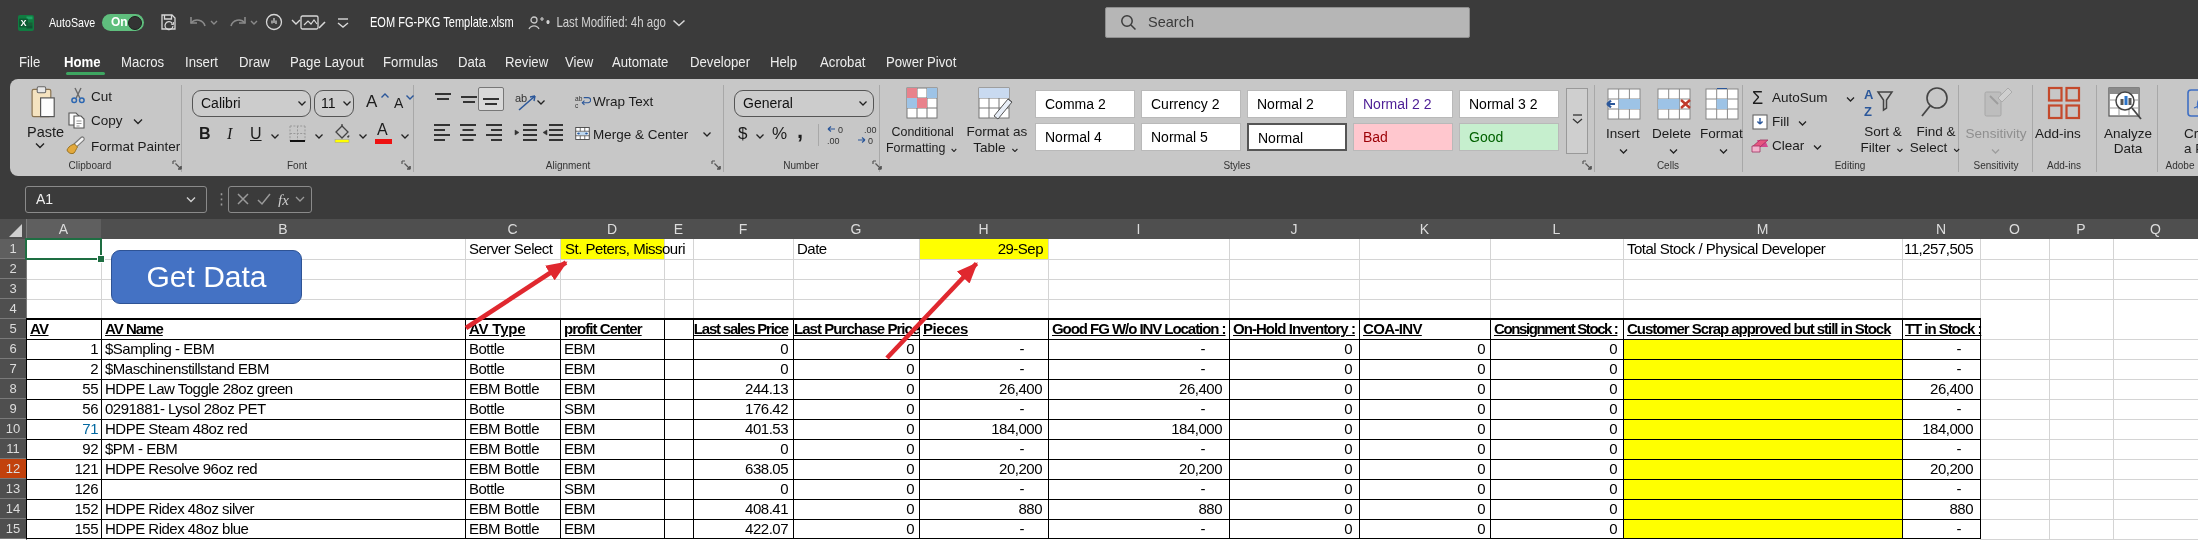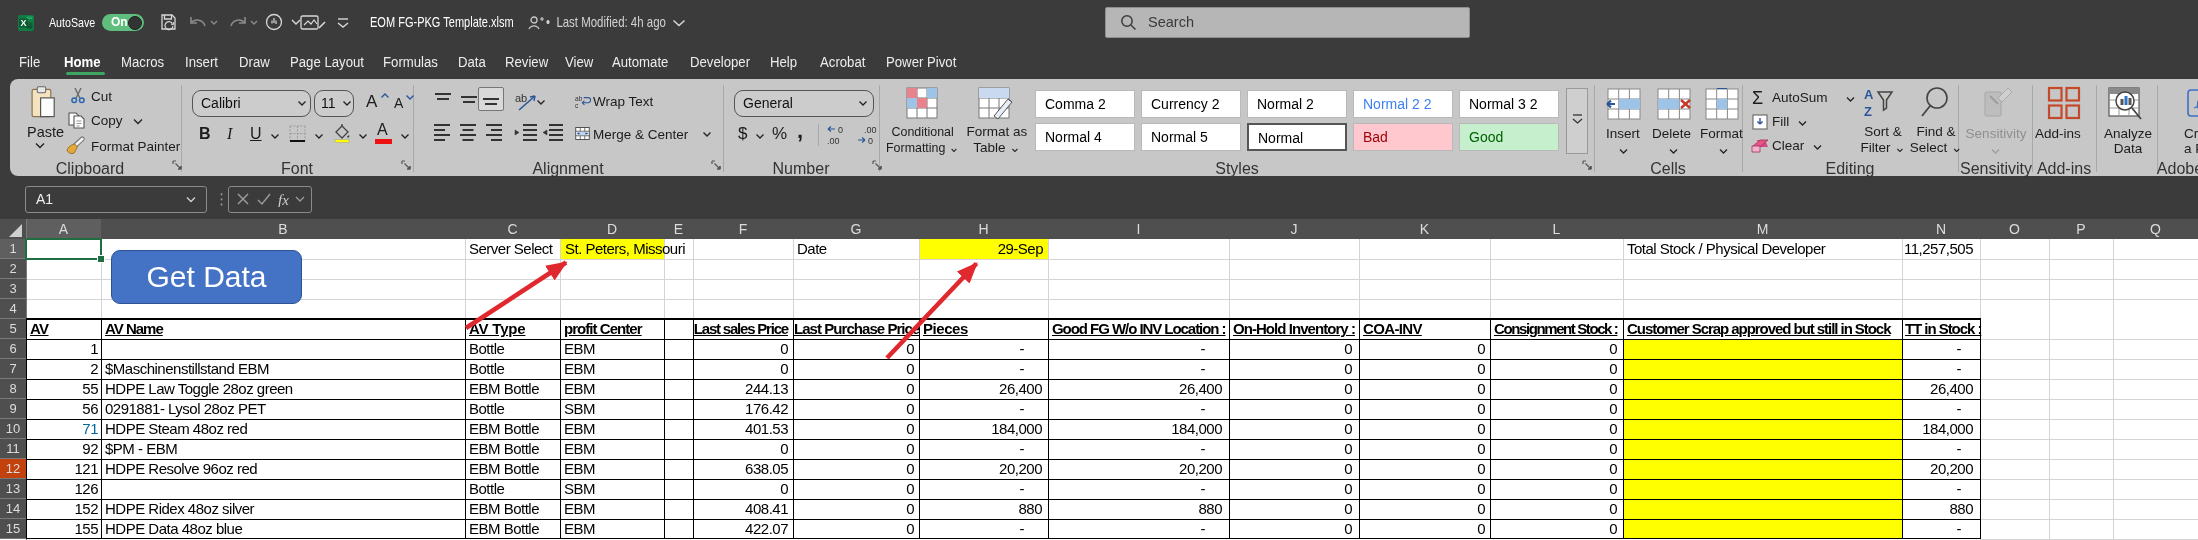--- a/index.html
+++ b/index.html
@@ -1,19 +1,19 @@
 <!DOCTYPE html>
 <html><head><meta charset="utf-8"><style>
 * { margin:0; padding:0; box-sizing:border-box; }
 html,body { width:2198px; height:540px; overflow:hidden; background:#fff;
   font-family:"Liberation Sans", sans-serif; }
 #app { position:relative; width:2198px; height:540px; overflow:hidden; }
 .abs { position:absolute; }
 .menu-item { position:absolute; top:48px; height:30px; line-height:28px; color:#ededed; font-size:15.5px; }
-.grp-label { position:absolute; top:160px; font-size:16px; color:#333; text-align:center; }
+.grp-label { position:absolute; top:160px; font-size:10px; color:#333; text-align:center; }
 .rib-div { position:absolute; top:85px; height:87px; width:1px; background:#a8a8a8; }
 .rib-txt { position:absolute; font-size:13.5px; color:#1c1c1c; white-space:nowrap; }
 .combo { position:absolute; border:1px solid #666; border-radius:9px; background:#c9c9c9; font-size:14px; color:#111; }
 .cell { position:absolute; height:20px; line-height:20.5px; font-size:15px; letter-spacing:-0.5px; color:#000; white-space:nowrap; overflow:visible; }
 .hdr5 { font-weight:bold; text-decoration:underline; letter-spacing:-0.6px; }
 .colhdr { position:absolute; background:#4f4f4f; color:#dcdcdc; font-size:14px; text-align:center; line-height:20px; }
 .rowhdr { position:absolute; left:0; width:26px; background:#4f4f4f; color:#dcdcdc; font-size:13px; text-align:center; line-height:19px; }
 .gl-v { position:absolute; width:1px; background:#d4d4d4; }
 .gl-h { position:absolute; height:1px; background:#d4d4d4; }
 .bl-v { position:absolute; width:1px; background:#000; }
@@ -301,21 +301,21 @@
 <rect x="1" y="2" width="30" height="30" fill="#fff" stroke="#777" stroke-width="1"></rect>
 <path d="M1 12 h30 M1 22 h30 M11 2 v30 M21 2 v30" stroke="#777" stroke-width="1"></path>
 <rect x="1" y="2" width="30" height="10" fill="#c9daf0"></rect>
 <path d="M16 30 L30 13 l4 3 -14 17 z" fill="#e8eef7" stroke="#555" stroke-width="1"></path>
 <path d="M30 13 l4 3" stroke="#555" stroke-width="1"></path>
 </svg>
 <div class="rib-txt" style="left:962px;top:124px;text-align:center;width:70px;font-size:13.5px;">Format as<br>Table <span class="chv">⌄</span></div>
 <div class="abs" style="left:1035px;top:90px;width:100px;height:28px;background:#ffffff;border:1px solid #b9b9b9;font-size:14px;color:#000000;line-height:26px;padding-left:9px;">Comma 2</div>
 <div class="abs" style="left:1141px;top:90px;width:100px;height:28px;background:#ffffff;border:1px solid #b9b9b9;font-size:14px;color:#000000;line-height:26px;padding-left:9px;">Currency 2</div>
 <div class="abs" style="left:1247px;top:90px;width:100px;height:28px;background:#ffffff;border:1px solid #b9b9b9;font-size:14px;color:#000000;line-height:26px;padding-left:9px;">Normal 2</div>
-<div class="abs" style="left:1353px;top:90px;width:100px;height:28px;background:#ffffff;border:1px solid #b9b9b9;font-size:14px;color:#3b82f6;line-height:26px;padding-left:9px;">Normal 2 2</div>
+<div class="abs" style="left:1353px;top:90px;width:100px;height:28px;background:#ffffff;border:1px solid #b9b9b9;font-size:14px;color:#4c1d95;line-height:26px;padding-left:9px;">Normal 2 2</div>
 <div class="abs" style="left:1459px;top:90px;width:100px;height:28px;background:#ffffff;border:1px solid #b9b9b9;font-size:14px;color:#000000;line-height:26px;padding-left:9px;">Normal 3 2</div>
 <div class="abs" style="left:1035px;top:123px;width:100px;height:28px;background:#ffffff;border:1px solid #b9b9b9;font-size:14px;color:#000000;line-height:26px;padding-left:9px;">Normal 4</div>
 <div class="abs" style="left:1141px;top:123px;width:100px;height:28px;background:#ffffff;border:1px solid #b9b9b9;font-size:14px;color:#000000;line-height:26px;padding-left:9px;">Normal 5</div>
 <div class="abs" style="left:1247px;top:123px;width:100px;height:28px;background:#ffffff;border:2px solid #555;font-size:14px;color:#000000;line-height:26px;padding-left:9px;">Normal</div>
 <div class="abs" style="left:1353px;top:123px;width:100px;height:28px;background:#ffc7ce;border:1px solid #b9b9b9;font-size:14px;color:#9c0006;line-height:26px;padding-left:9px;">Bad</div>
 <div class="abs" style="left:1459px;top:123px;width:100px;height:28px;background:#c6efce;border:1px solid #b9b9b9;font-size:14px;color:#006100;line-height:26px;padding-left:9px;">Good</div>
 <div class="abs" style="left:1566px;top:88px;width:22px;height:66px;background:#cfcfcf;border:1px solid #999;"></div>
 <svg class="abs" style="left:1571px;top:113px;" width="13" height="14" viewBox="0 0 13 14">
 <path d="M2 2 h9" stroke="#333" stroke-width="1.3"></path>
 <path d="M2 6 l4.5 4 4.5 -4" fill="none" stroke="#333" stroke-width="1.3"></path>
@@ -577,20 +577,21 @@
 <div class="cell hdr5" style="left:693px;top:319px;width:100px;text-align:right;padding-right:5px;letter-spacing:-1.2px;color:#000;">Last sales Price</div>
 <div class="cell hdr5" style="left:793px;top:319px;width:126px;padding-left:1px;letter-spacing:-0.95px;color:#000;overflow:hidden;">Last Purchase Price</div>
 <div class="cell hdr5" style="left:919px;top:319px;width:129px;padding-left:4px;letter-spacing:-0.45px;color:#000;">Pieces</div>
 <div class="cell hdr5" style="left:1048px;top:319px;width:181px;padding-left:4px;letter-spacing:-1.05px;color:#000;">Good FG W/o INV Location :</div>
 <div class="cell hdr5" style="left:1229px;top:319px;width:130px;padding-left:4px;letter-spacing:-0.95px;color:#000;">On-Hold Inventory :</div>
 <div class="cell hdr5" style="left:1359px;top:319px;width:131px;padding-left:4px;letter-spacing:-0.65px;color:#000;">COA-INV</div>
 <div class="cell hdr5" style="left:1490px;top:319px;width:133px;padding-left:4px;letter-spacing:-1.4px;color:#000;">Consignment Stock :</div>
 <div class="cell hdr5" style="left:1623px;top:319px;width:279px;padding-left:4px;letter-spacing:-1.05px;color:#000;">Customer Scrap approved but still in Stock</div>
 <div class="cell hdr5" style="left:1902px;top:319px;width:78px;padding-left:3px;letter-spacing:-1.05px;color:#000;">TT in Stock :</div>
 <div class="cell" style="left:26px;top:339px;width:75px;text-align:right;padding-right:3px;color:#000;">1</div>
+<div class="cell" style="left:101px;top:339px;width:364px;padding-left:4px;color:#000;">$Sampling - EBM</div>
 <div class="cell" style="left:465px;top:339px;width:95px;padding-left:4px;color:#000;">Bottle</div>
 <div class="cell" style="left:560px;top:339px;width:104px;padding-left:4px;color:#000;">EBM</div>
 <div class="cell" style="left:693px;top:339px;width:100px;text-align:right;padding-right:5px;color:#000;">0</div>
 <div class="cell" style="left:793px;top:339px;width:126px;text-align:right;padding-right:5px;color:#000;">0</div>
 <div class="cell" style="left:919px;top:339px;width:129px;text-align:right;padding-right:24px;color:#000;">-</div>
 <div class="cell" style="left:1048px;top:339px;width:181px;text-align:right;padding-right:24px;color:#000;">-</div>
 <div class="cell" style="left:1229px;top:339px;width:130px;text-align:right;padding-right:7px;color:#000;">0</div>
 <div class="cell" style="left:1359px;top:339px;width:131px;text-align:right;padding-right:5px;color:#000;">0</div>
 <div class="cell" style="left:1490px;top:339px;width:133px;text-align:right;padding-right:6px;color:#000;">0</div>
 <div class="cell" style="left:1902px;top:339px;width:78px;text-align:right;padding-right:19px;color:#000;">-</div>
@@ -683,21 +684,21 @@
 <div class="cell" style="left:560px;top:499px;width:104px;padding-left:4px;color:#000;">EBM</div>
 <div class="cell" style="left:693px;top:499px;width:100px;text-align:right;padding-right:5px;color:#000;">408.41</div>
 <div class="cell" style="left:793px;top:499px;width:126px;text-align:right;padding-right:5px;color:#000;">0</div>
 <div class="cell" style="left:919px;top:499px;width:129px;text-align:right;padding-right:6px;color:#000;">880</div>
 <div class="cell" style="left:1048px;top:499px;width:181px;text-align:right;padding-right:7px;color:#000;">880</div>
 <div class="cell" style="left:1229px;top:499px;width:130px;text-align:right;padding-right:7px;color:#000;">0</div>
 <div class="cell" style="left:1359px;top:499px;width:131px;text-align:right;padding-right:5px;color:#000;">0</div>
 <div class="cell" style="left:1490px;top:499px;width:133px;text-align:right;padding-right:6px;color:#000;">0</div>
 <div class="cell" style="left:1902px;top:499px;width:78px;text-align:right;padding-right:7px;color:#000;">880</div>
 <div class="cell" style="left:26px;top:519px;width:75px;text-align:right;padding-right:3px;color:#000;">155</div>
-<div class="cell" style="left:101px;top:519px;width:364px;padding-left:4px;color:#000;">HDPE Data 48oz blue</div>
+<div class="cell" style="left:101px;top:519px;width:364px;padding-left:4px;color:#000;">HDPE Ridex 48oz blue</div>
 <div class="cell" style="left:465px;top:519px;width:95px;padding-left:4px;color:#000;">EBM Bottle</div>
 <div class="cell" style="left:560px;top:519px;width:104px;padding-left:4px;color:#000;">EBM</div>
 <div class="cell" style="left:693px;top:519px;width:100px;text-align:right;padding-right:5px;color:#000;">422.07</div>
 <div class="cell" style="left:793px;top:519px;width:126px;text-align:right;padding-right:5px;color:#000;">0</div>
 <div class="cell" style="left:919px;top:519px;width:129px;text-align:right;padding-right:24px;color:#000;">-</div>
 <div class="cell" style="left:1048px;top:519px;width:181px;text-align:right;padding-right:24px;color:#000;">-</div>
 <div class="cell" style="left:1229px;top:519px;width:130px;text-align:right;padding-right:7px;color:#000;">0</div>
 <div class="cell" style="left:1359px;top:519px;width:131px;text-align:right;padding-right:5px;color:#000;">0</div>
 <div class="cell" style="left:1490px;top:519px;width:133px;text-align:right;padding-right:6px;color:#000;">0</div>
 <div class="cell" style="left:1902px;top:519px;width:78px;text-align:right;padding-right:19px;color:#000;">-</div>

